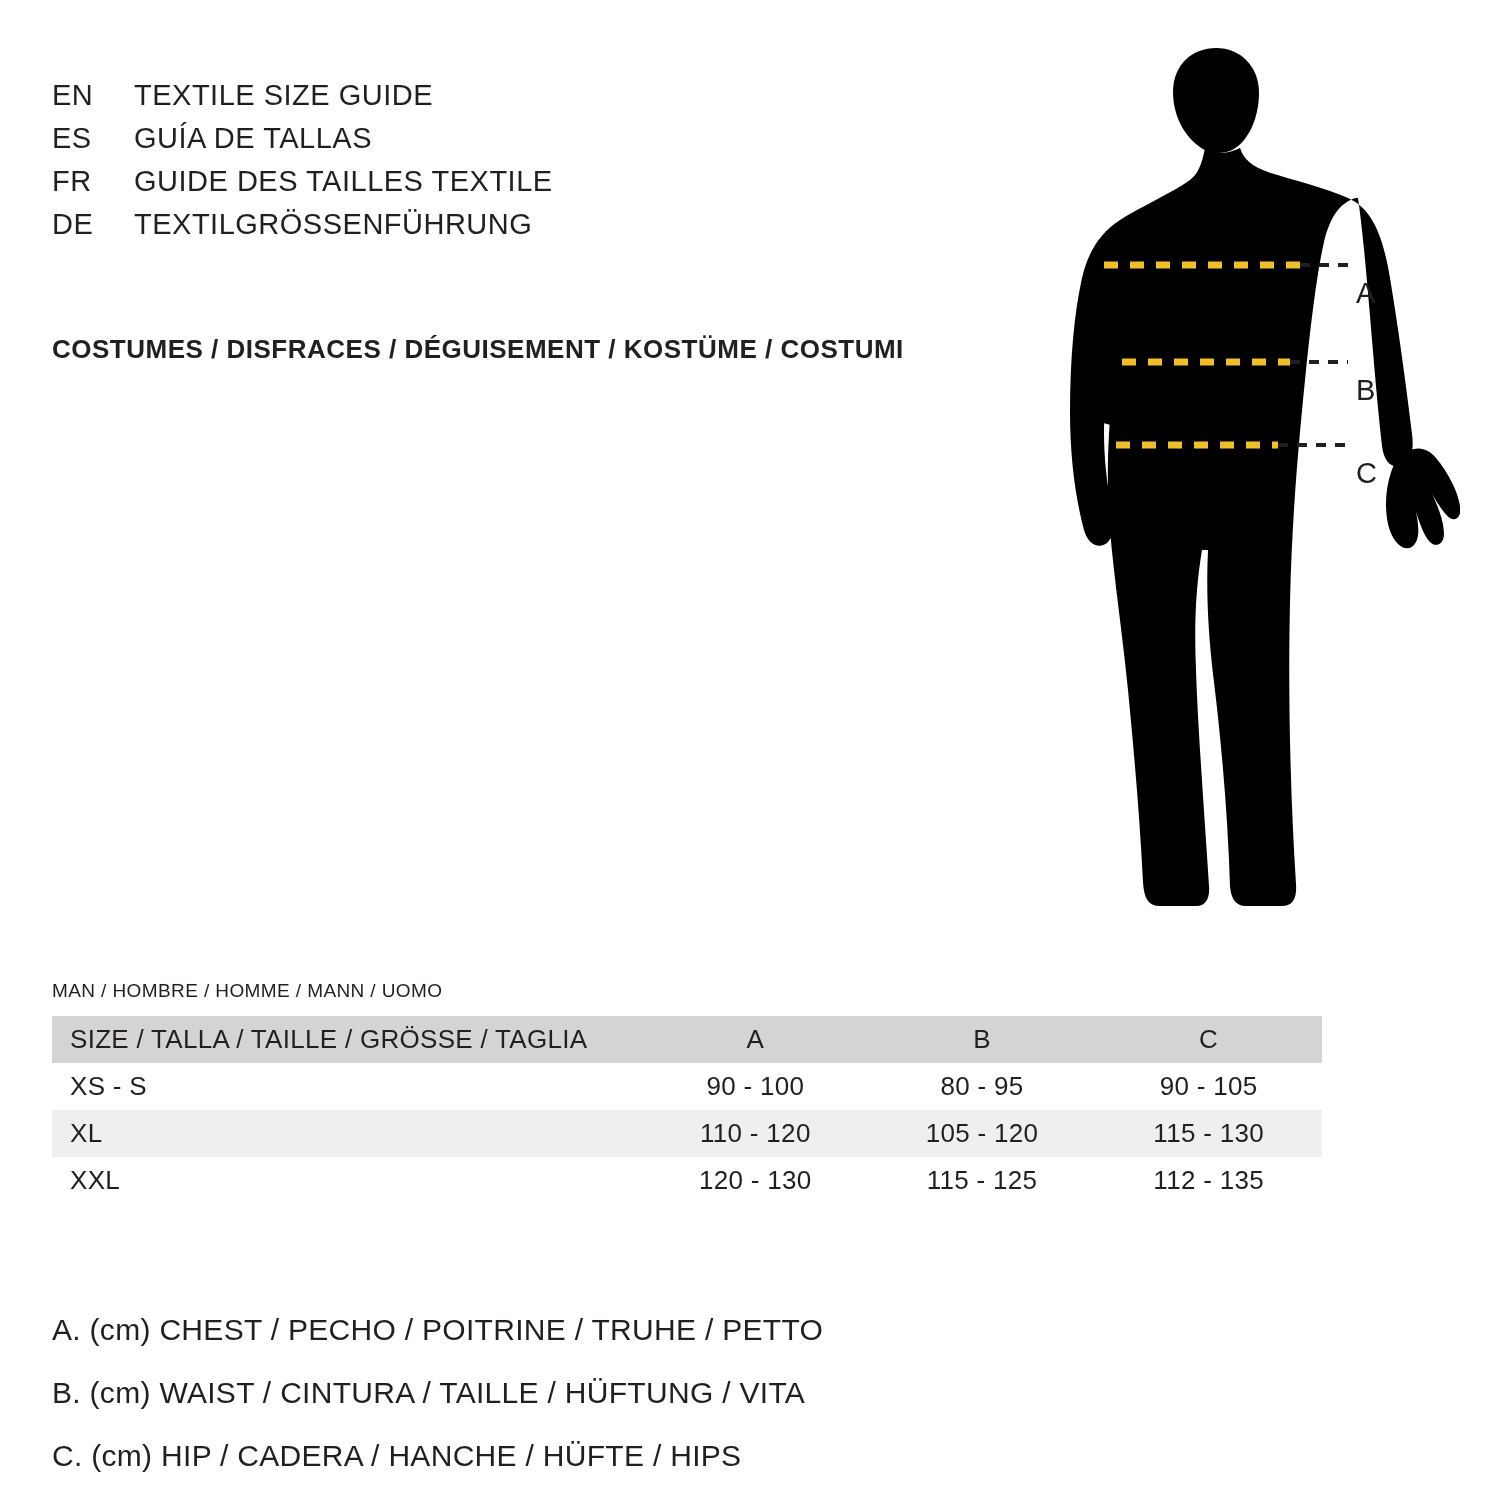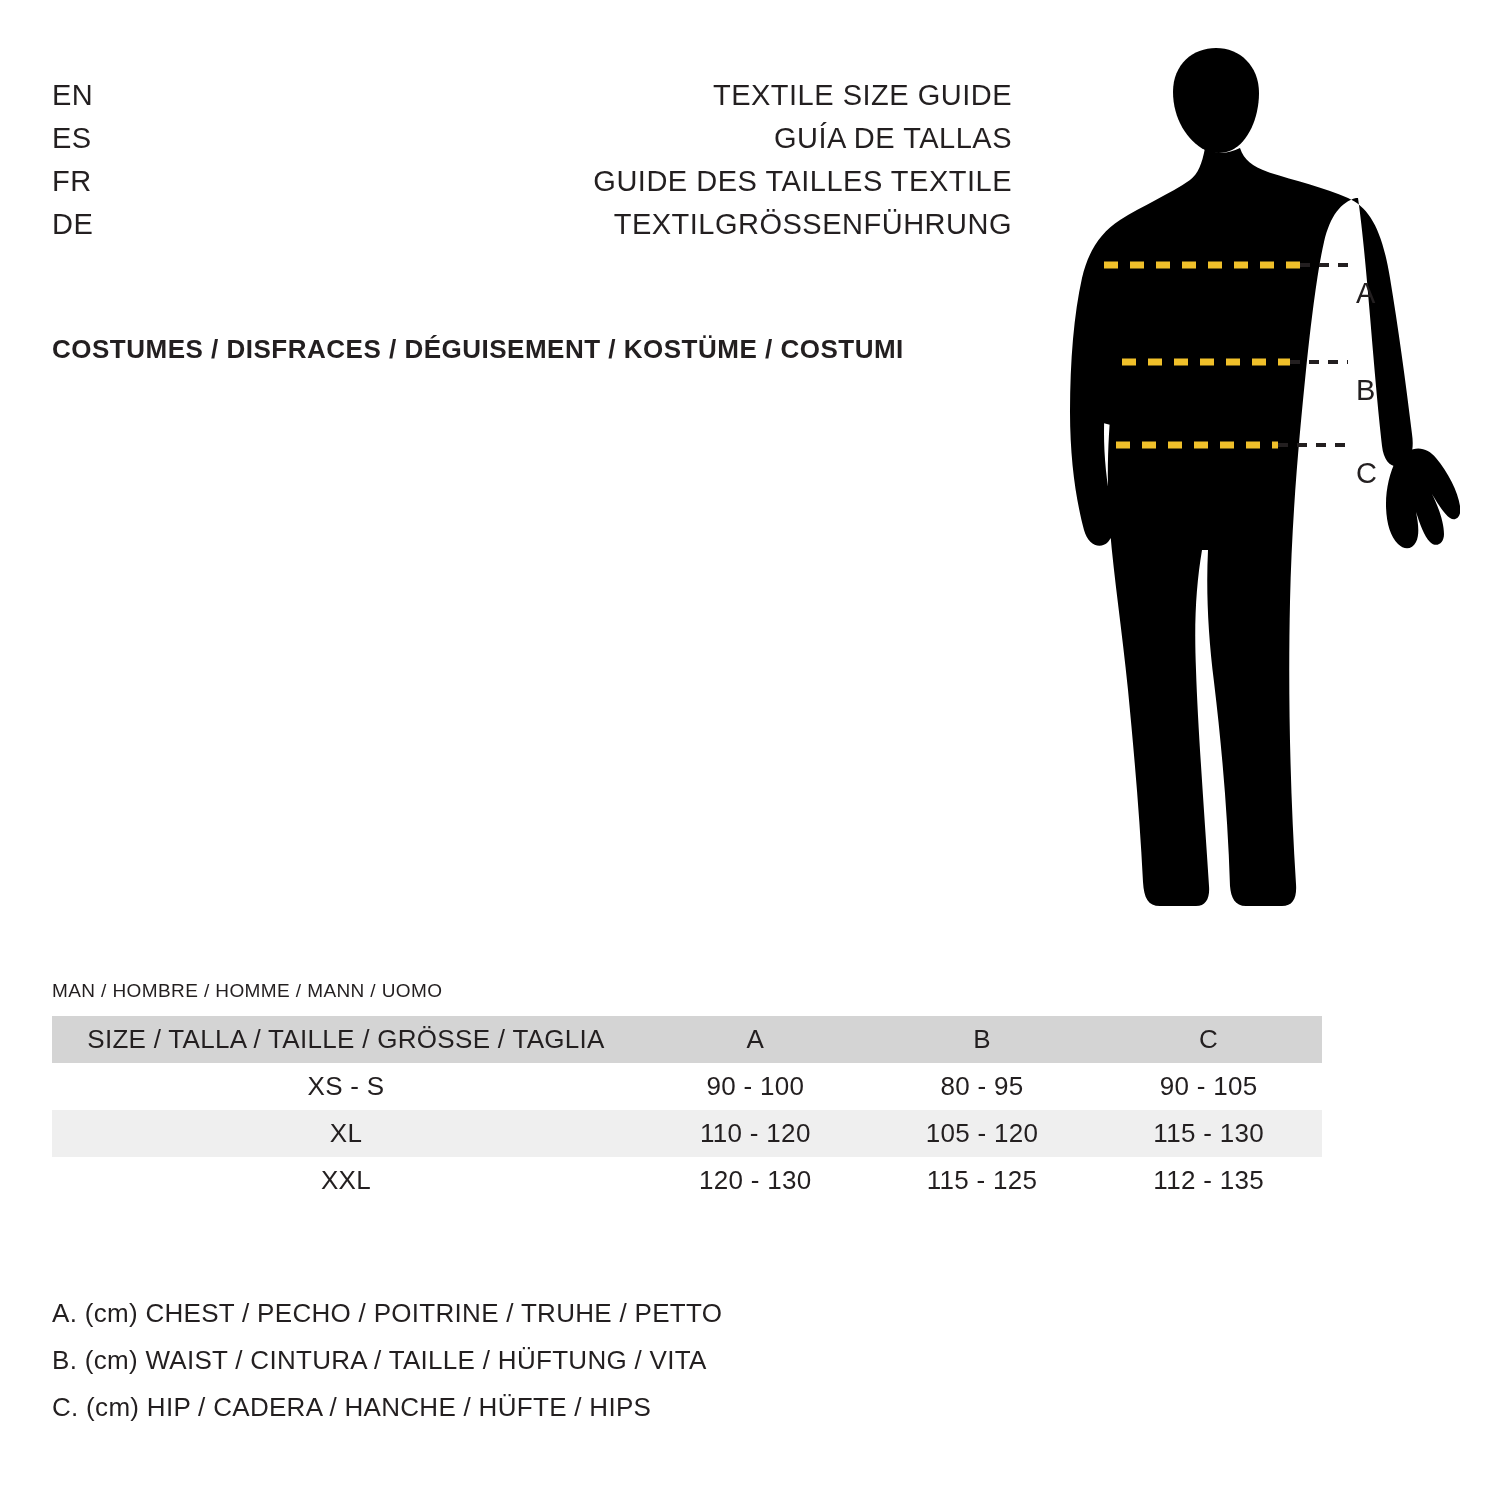--- a/index.html
+++ b/index.html
@@ -32,21 +32,21 @@
     align-items: baseline;
     font-size: 29px;
     letter-spacing: 0.5px;
     line-height: 43px;
     white-space: nowrap;
   }
   .lang-code {
     width: 82px;
     flex: 0 0 82px;
   }
-  .lang-text { flex: 1 1 auto; text-align: right; }
+  .lang-text { flex: 1 1 auto; }
 
   .costumes-line {
     position: absolute;
     left: 52px;
     top: 334px;
     font-size: 26px;
     font-weight: bold;
     letter-spacing: 0.5px;
     white-space: nowrap;
   }
@@ -93,40 +93,41 @@
   table.size-table td {
     font-size: 26px;
     font-weight: normal;
     letter-spacing: 0.3px;
     padding: 8px 10px;
     text-align: center;
     white-space: nowrap;
   }
   table.size-table th.col-size,
   table.size-table td.col-size {
-    text-align: center;
+    text-align: left;
     width: 590px;
-    padding-left: 8px;
+    padding-left: 18px;
   }
   table.size-table th { background: #d4d4d4; }
   table.size-table tbody tr:nth-child(odd) { background: #ffffff; }
   table.size-table tbody tr:nth-child(even) { background: #efefef; }
 
   
   .legend {
     position: absolute;
     left: 52px;
     top: 1290px;
     width: 1100px;
   }
   .legend-line {
-    font-size: 26px;
+    font-size: 30px;
     letter-spacing: 0.3px;
     line-height: 47px;
     white-space: nowrap;
+    margin-top: 16px;
   }
 </style>
 </head>
 <body>
 
 <div class="page">
 
   <div class="lang-block">
     <div class="lang-row">
       <span class="lang-code">EN</span>

